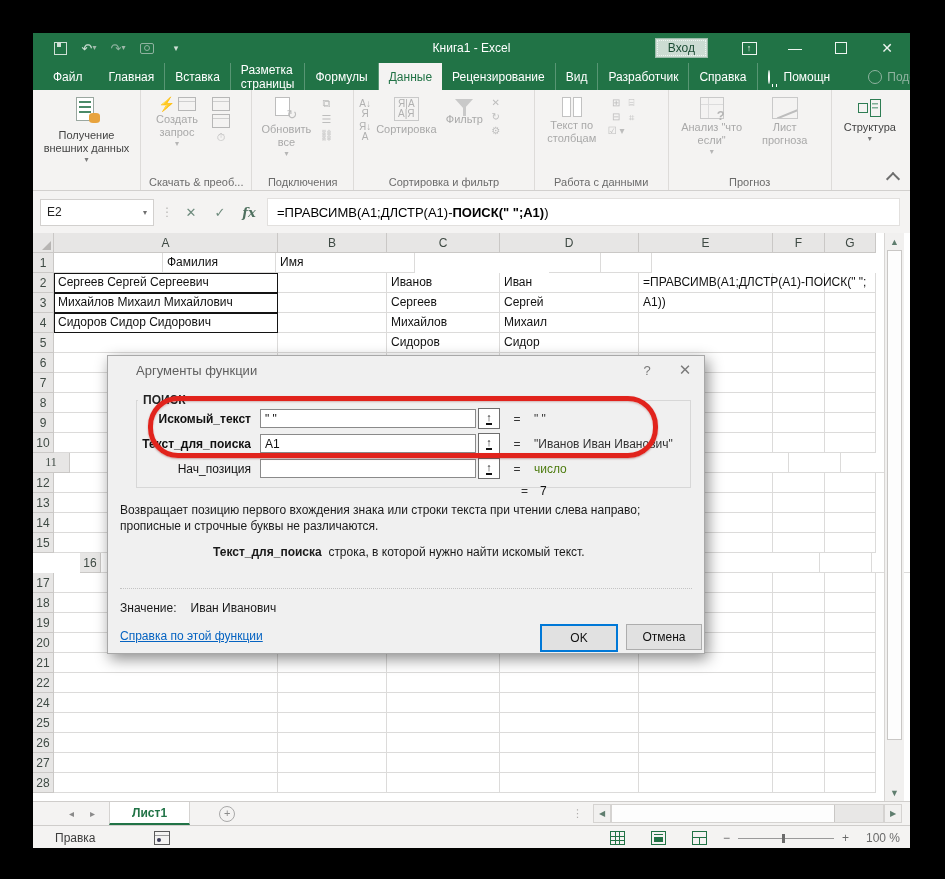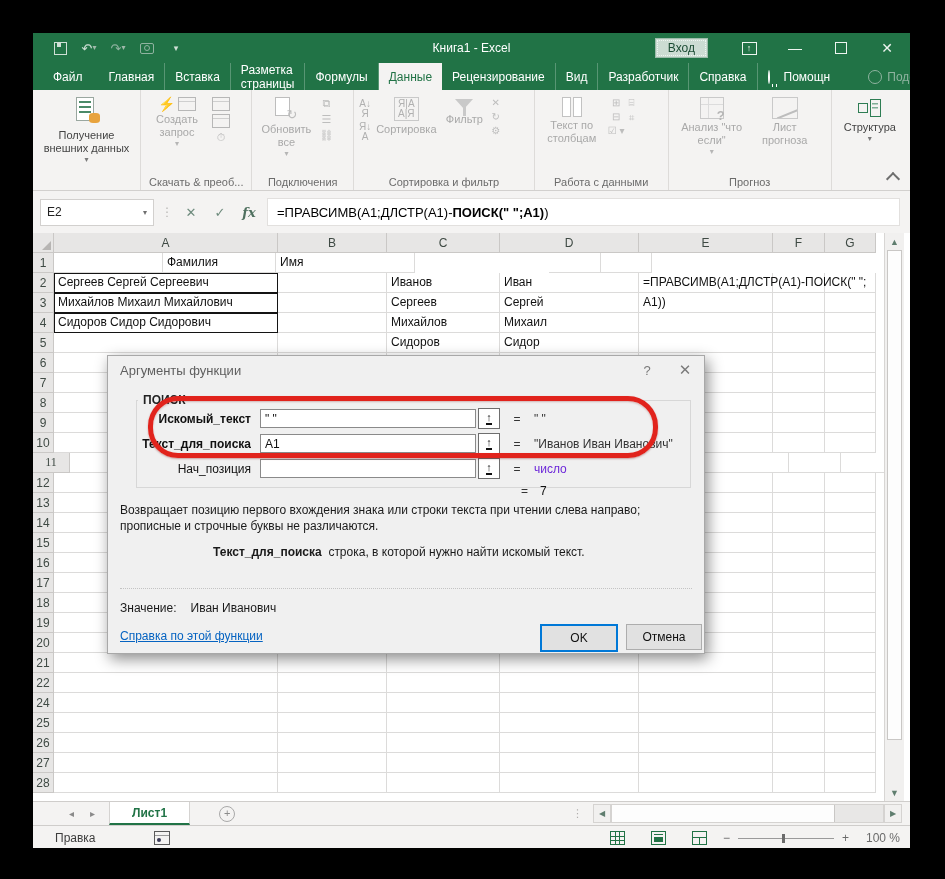--- a/index.html
+++ b/index.html
@@ -115,35 +115,35 @@
   .vic.grid9{background:linear-gradient(#217346,#217346) 0 3.5px/13px 1px no-repeat,linear-gradient(#217346,#217346) 0 7.5px/13px 1px no-repeat,linear-gradient(#217346,#217346) 4px 0/1px 12px no-repeat,linear-gradient(#217346,#217346) 8px 0/1px 12px no-repeat}
   .vic.pagel{background:linear-gradient(#217346,#217346) 2px 2px/9px 1px no-repeat,linear-gradient(#217346,#217346) 2px 5px/9px 5px no-repeat}
   .vic.pbrk{background:linear-gradient(#217346,#217346) 0 5px/13px 1px no-repeat,linear-gradient(#217346,#217346) 6px 5px/1px 7px no-repeat}
   .zoomctl{position:absolute;left:690px;display:flex;align-items:center;gap:8px;color:#6b6b6b}
   .ztrack{width:96px;height:1px;background:#9a9a9a;position:relative}
   .zthumb{position:absolute;left:46%;top:-4px;width:3px;height:9px;background:#6b6b6b}
   .zoompct{position:absolute;right:10px;color:#6b6b6b}
 
   
   .dialog{position:absolute;left:107px;top:355px;width:596px;height:297px;background:#f0f0f0;border:1px solid #a8a8a8;box-shadow:3px 5px 14px rgba(0,0,0,.45);z-index:20;font-size:12px;color:#1a1a1a}
-  .dtitle{position:absolute;left:0;top:0;right:0;height:28px;display:flex;align-items:center;padding:0 12px;color:#5f5f5f;font-size:13px}
+  .dtitle{position:absolute;left:0;top:0;right:0;height:28px;display:flex;align-items:center;padding:0 28px;color:#5f5f5f;font-size:13px}
   .dtbtn{position:absolute;top:0;width:34px;height:28px;display:flex;align-items:center;justify-content:center;color:#7a7a7a;font-size:13px}
   .dhelp{right:40px}
   .dclose{right:2px;font-size:15px}
   .fngroup{position:absolute;left:28px;top:44px;width:553px;height:86px;border:1px solid #d7d7d7;border-top:1px solid #d7d7d7}
   .fnname{position:absolute;left:30px;top:37px;background:#f0f0f0;padding:0 5px;font-weight:bold;color:#222}
   .argrow{position:absolute;left:0;height:21px;display:flex;align-items:center}
   .arglabel{width:143px;text-align:right;padding-right:9px;color:#111}
   .arglabel.b{font-weight:bold}
   .arginput{width:206px;height:17px;background:#fff;border:1px solid #8a8a8a;padding:0 4px;font-size:12px;display:flex;align-items:center;color:#111}
   .argbtn{width:20px;height:19px;margin-left:2px;background:#fff;border:1px solid #6e6e6e;display:flex;align-items:center;justify-content:center}
   .argbtn span{font-weight:bold;font-size:11px;border-bottom:2px solid #111;line-height:11px}
   .argeq{width:34px;text-align:center;color:#333}
   .argres{color:#333;white-space:nowrap}
-  .argres.muted{color:#6d28d9}
+  .argres.muted{color:#4d7c0f}
   .eqresult{position:absolute;left:413px;top:128px;color:#333}
   .eqresult b{font-weight:normal;color:#111;margin-left:12px}
   .ddesc{position:absolute;left:12px;top:146px;width:572px;line-height:16px;color:#1a1a1a}
   .dparam{position:absolute;left:105px;top:189px;width:480px;line-height:15px}
   .dsep{position:absolute;left:12px;right:12px;top:232px;border-top:1px dotted #c3c3c3}
   .dvalue{position:absolute;left:12px;top:245px}
   .dvalue b{font-weight:normal;margin-left:14px}
   .dlink{position:absolute;left:12px;top:273px;color:#0563c1;text-decoration:underline}
   .dbtn{position:absolute;top:268px;width:74px;height:24px;background:#e1e1e1;border:1px solid #adadad;display:flex;align-items:center;justify-content:center;font-size:12px;color:#111}
   .dbtn.ok{left:432px;border:2px solid #0078d7}
@@ -487,21 +487,21 @@
             <div class="hcell" style="width: 21px;">15</div>
             <div class="cell" style="width: 224px; height: 20px;"></div>
             <div class="cell" style="width: 109px; height: 20px;"></div>
             <div class="cell" style="width: 113px; height: 20px;"></div>
             <div class="cell" style="width: 139px; height: 20px;"></div>
             <div class="cell" style="width: 134px; height: 20px;"></div>
             <div class="cell" style="width: 52px; height: 20px;"></div>
             <div class="cell" style="width: 51px; height: 20px;"></div>
           </div>
           <div class="grow">
-            <div class="hcell" style="width: 21px;">16</div>
+            <div class="hcell" style="width: 21px; margin-left: 47px;">16</div>
             <div class="cell" style="width: 224px; height: 20px;"></div>
             <div class="cell" style="width: 109px; height: 20px;"></div>
             <div class="cell" style="width: 113px; height: 20px;"></div>
             <div class="cell" style="width: 139px; height: 20px;"></div>
             <div class="cell" style="width: 134px; height: 20px;"></div>
             <div class="cell" style="width: 52px; height: 20px;"></div>
             <div class="cell" style="width: 51px; height: 20px;"></div>
           </div>
           <div class="grow">
             <div class="hcell" style="width: 21px;">17</div>

